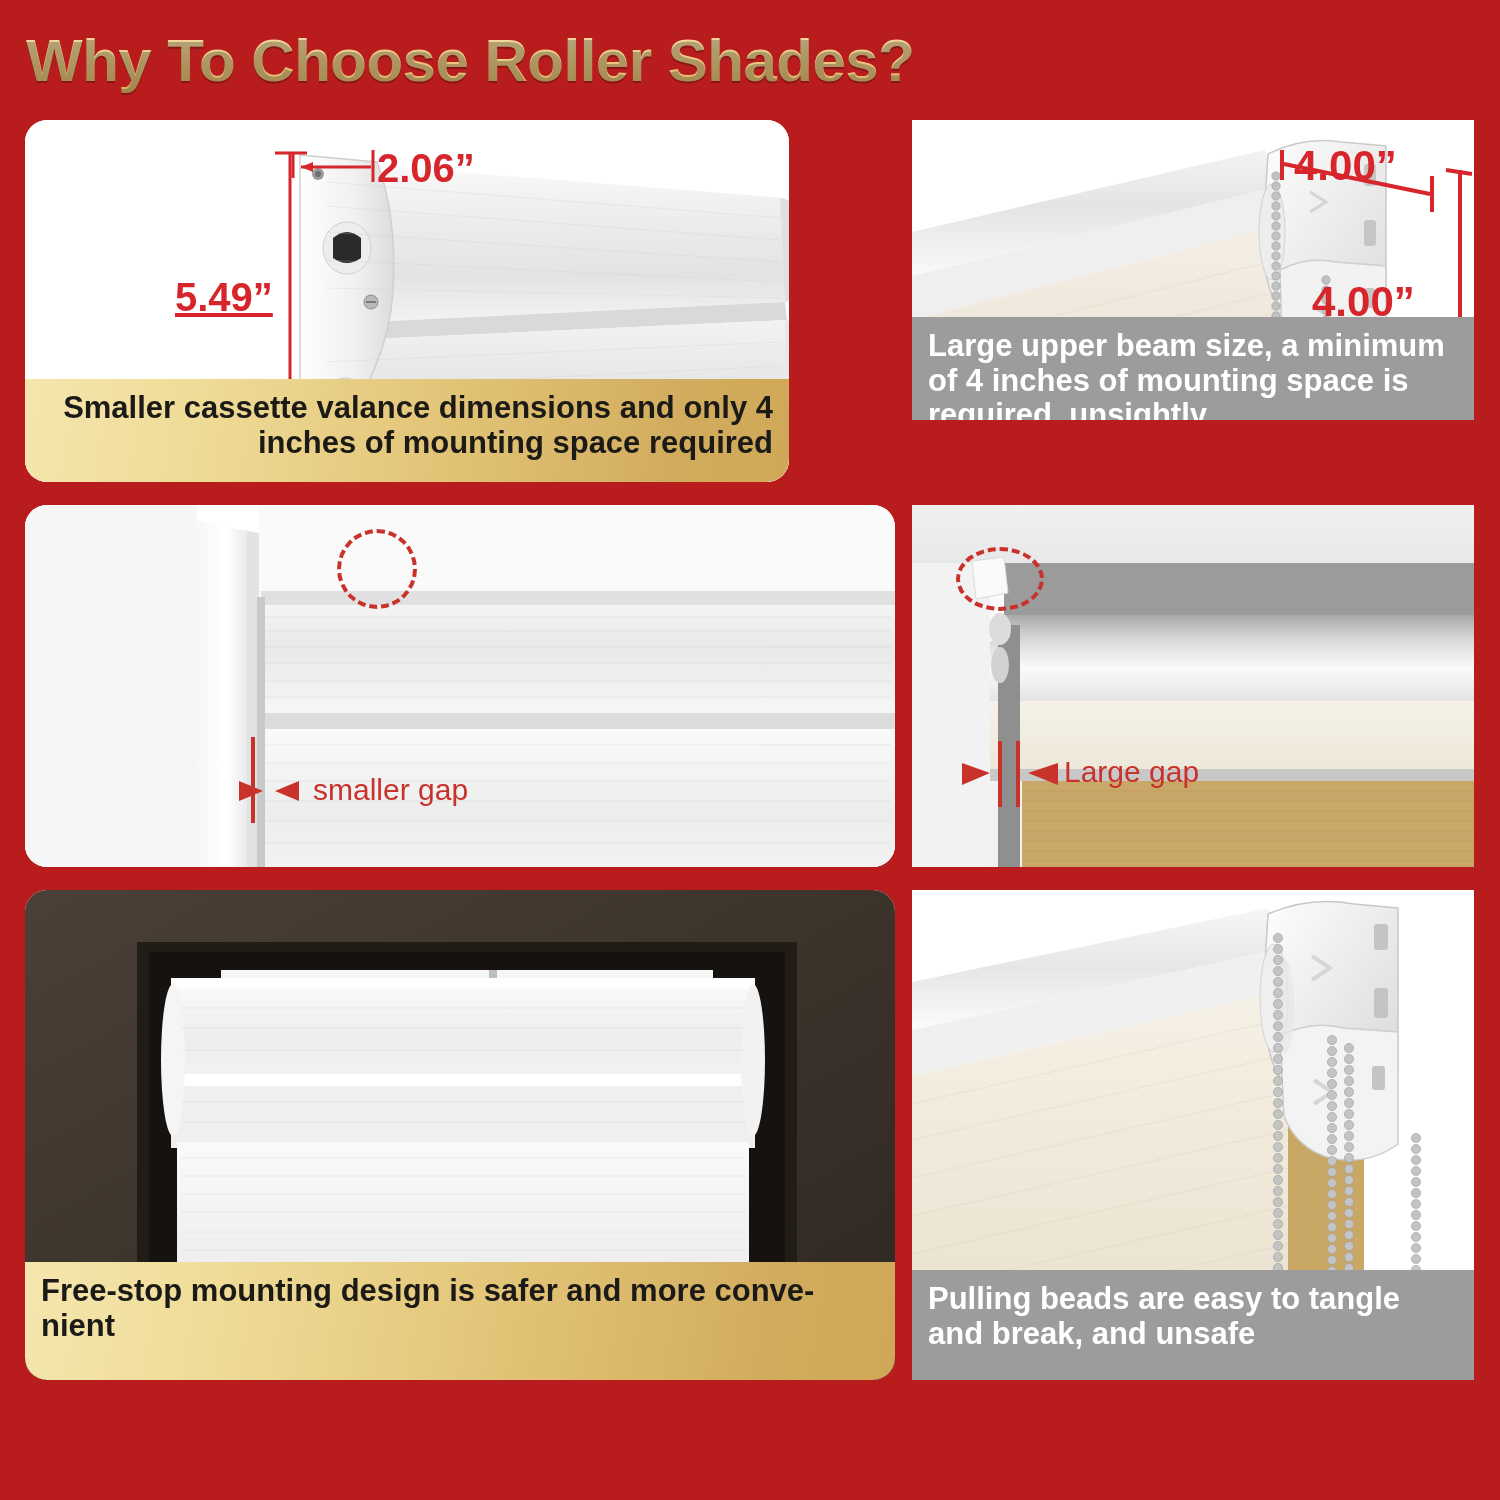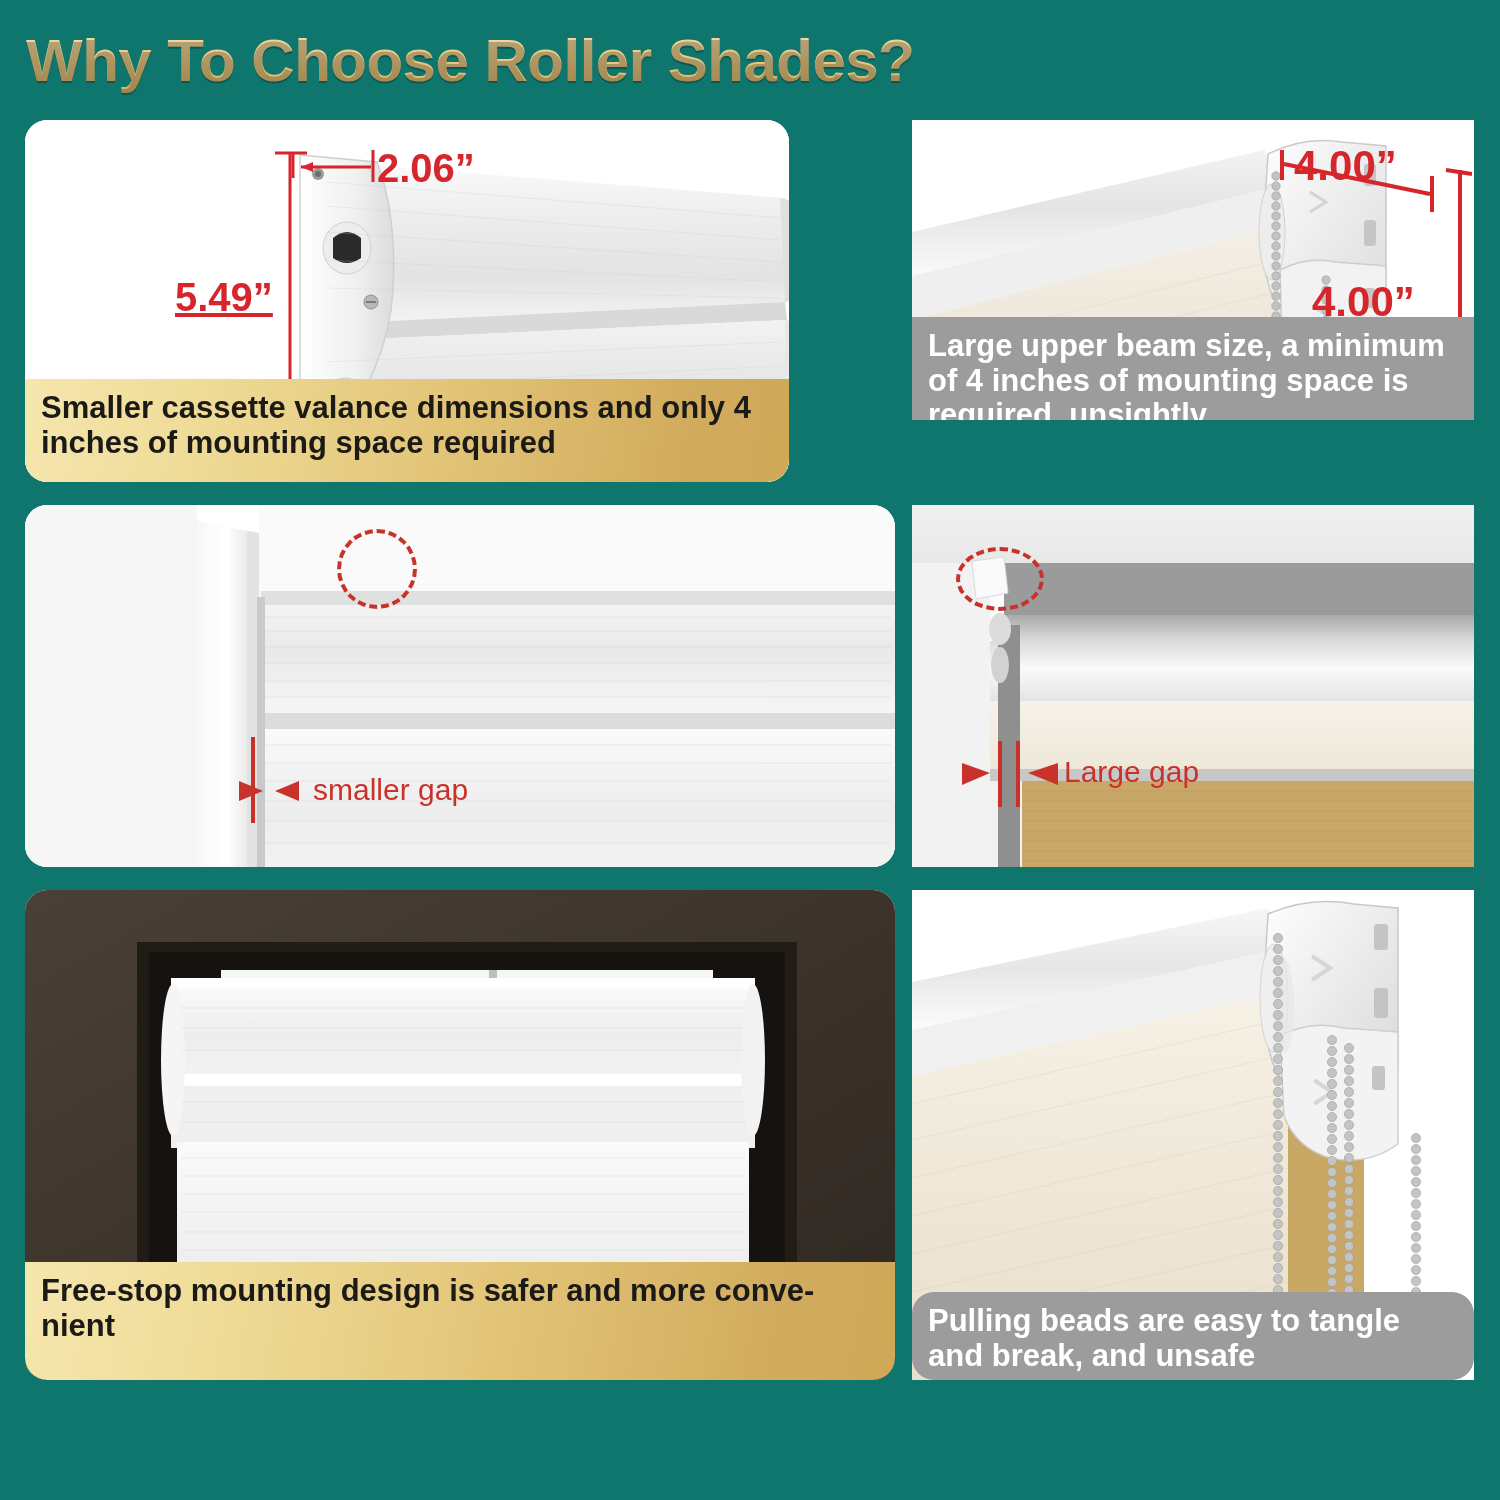--- a/index.html
+++ b/index.html
@@ -10,21 +10,21 @@
   body {
     width: 1500px;
     height: 1500px;
     font-family: "Liberation Sans", sans-serif;
     overflow: hidden;
   }
   .page {
     position: relative;
     width: 1500px;
     height: 1500px;
-    background: #0f766e;
+    background: #b91c1c;
   }
 
   
   .title {
     position: absolute;
     left: 26px;
     top: 22px;
     width: 1100px;
     height: 78px;
     font-size: 60px;
@@ -43,21 +43,21 @@
   
   .panel {
     position: absolute;
     overflow: hidden;
     background: #ffffff;
   }
   .panel.good { border-radius: 22px; }
   .panel.bad  { border-radius: 0; }
 
   
-  .p-tl { left: 25px;  top: 120px;  width: 764px; height: 362px; }
+  .p-tl { left: 25px;  top: 120px;  width: 764px; height: 362px; text-align: right; }
   .p-tr { left: 912px; top: 120px;  width: 562px; height: 300px; }
   .p-ml { left: 25px;  top: 505px;  width: 870px; height: 362px; }
   .p-mr { left: 912px; top: 505px;  width: 562px; height: 362px; }
   .p-bl { left: 25px;  top: 890px;  width: 870px; height: 490px; }
   .p-br { left: 912px; top: 890px;  width: 562px; height: 490px; }
 
   .panel-art {
     position: absolute;
     left: 0; top: 0; right: 0; bottom: 0;
   }
@@ -82,21 +82,21 @@
     height: 103px;
   }
   .caption.bad {
     background: #9C9C9C;
     color: #FFFFFF;
     font-size: 31px;
     height: 103px;
     padding-top: 12px;
   }
   .caption.good.tall { height: 118px; }
-  .caption.bad.tall { height: 88px; border-radius: 22px; }
+  .caption.bad.tall { height: 110px; }
 
   
   .dim-label {
     position: absolute;
     color: #D6252B;
     font-weight: bold;
     white-space: nowrap;
     font-family: "Liberation Sans", sans-serif;
   }
   .gap-label {

